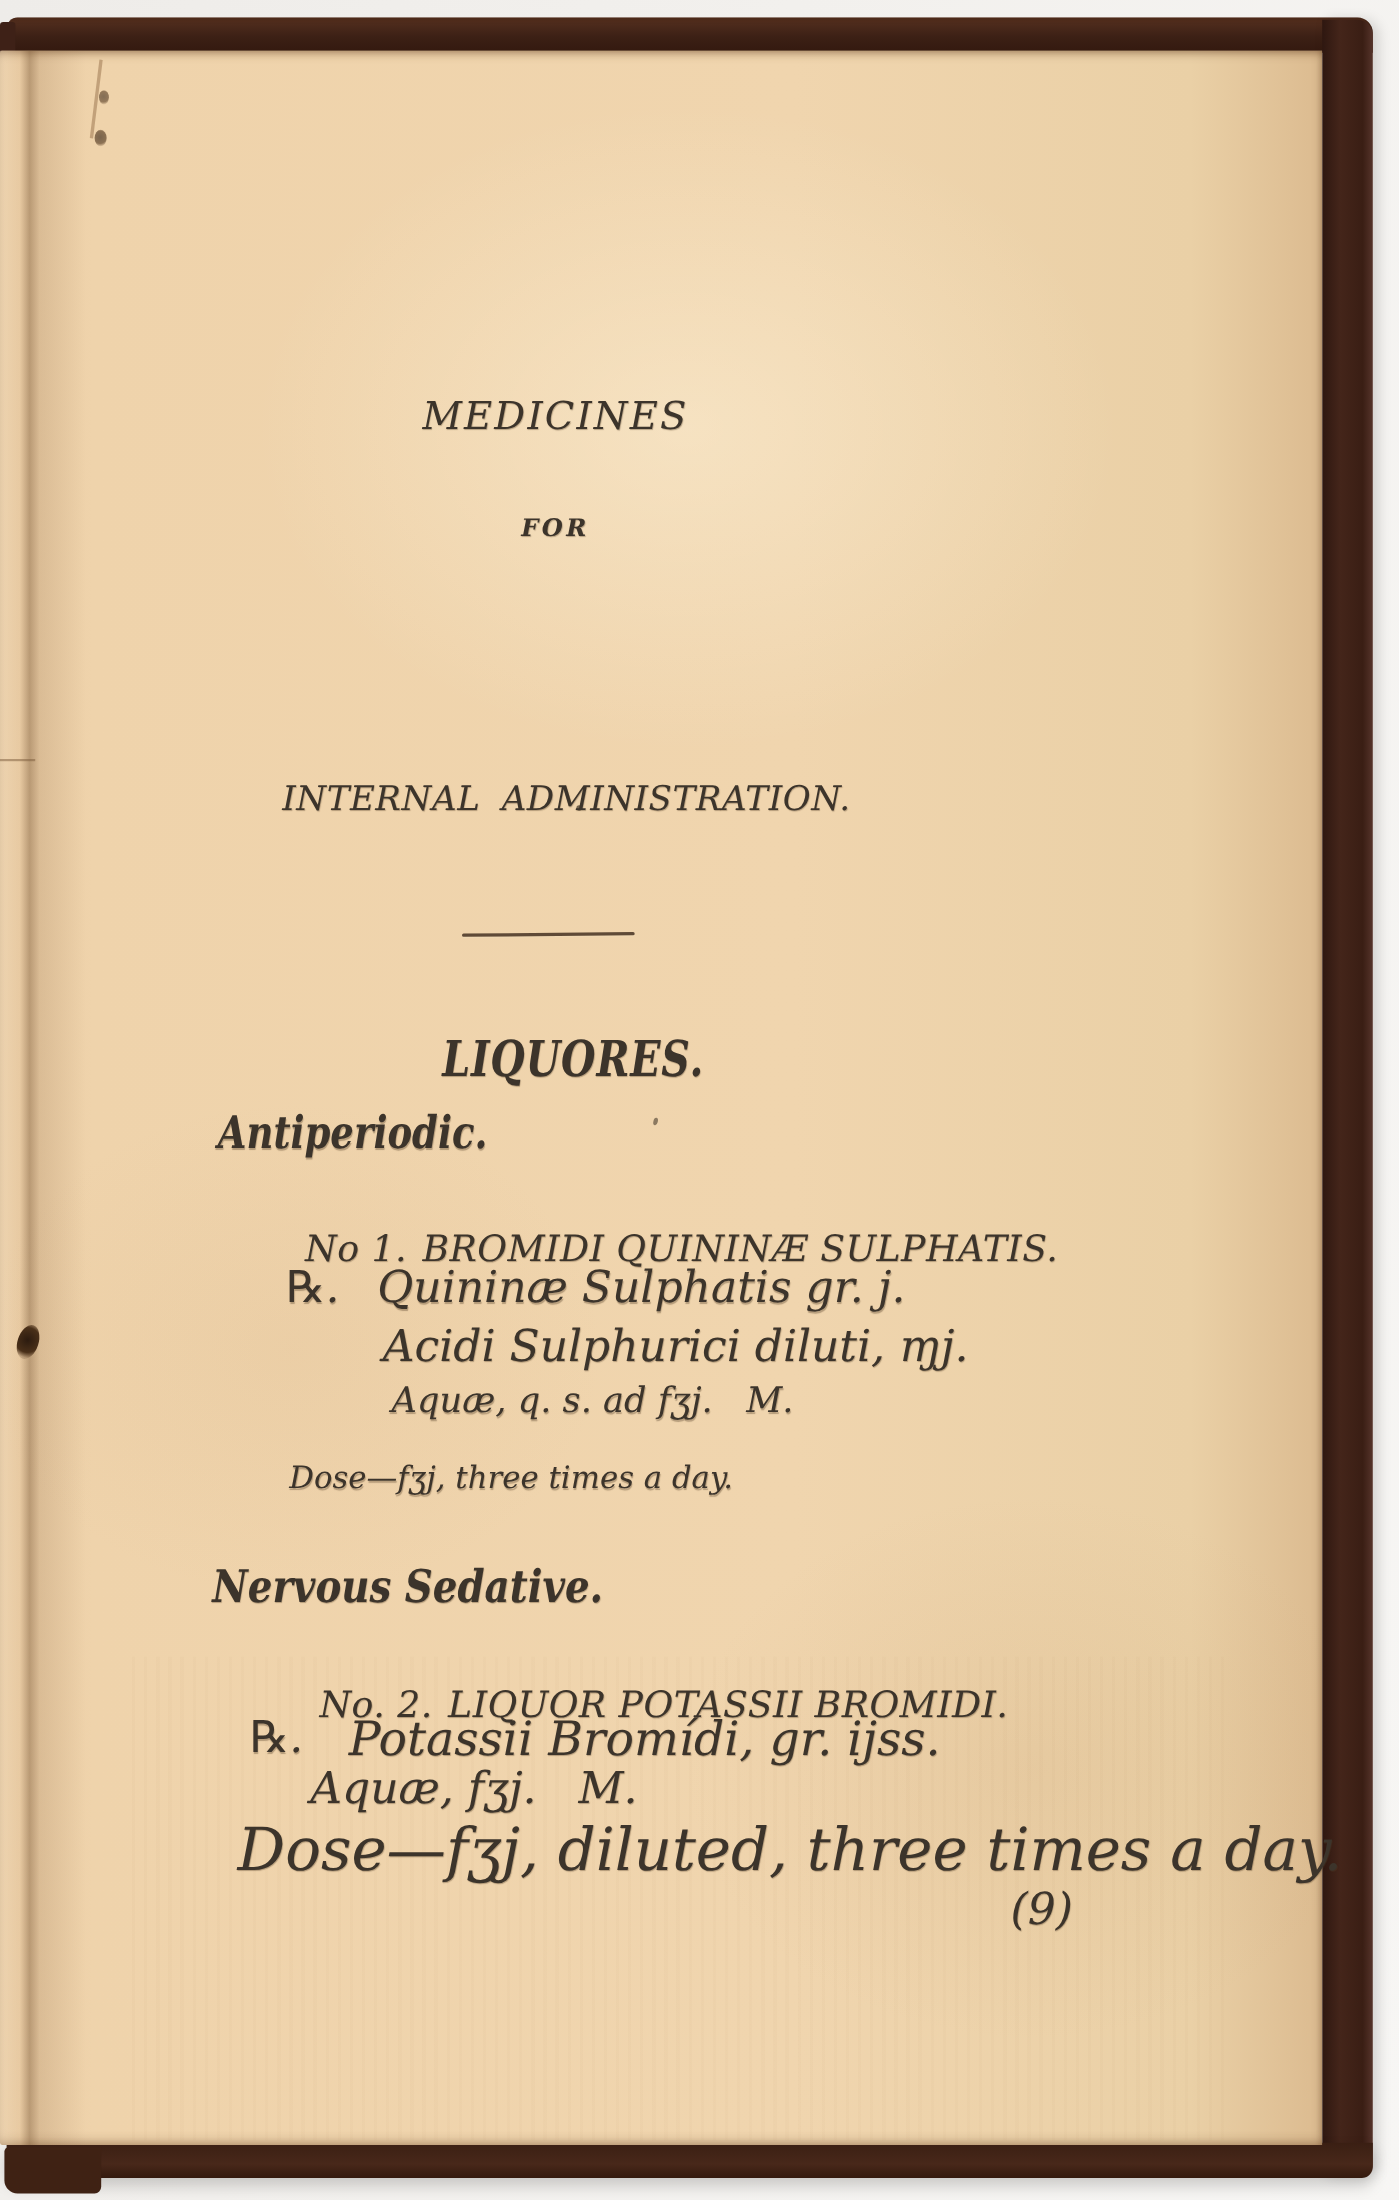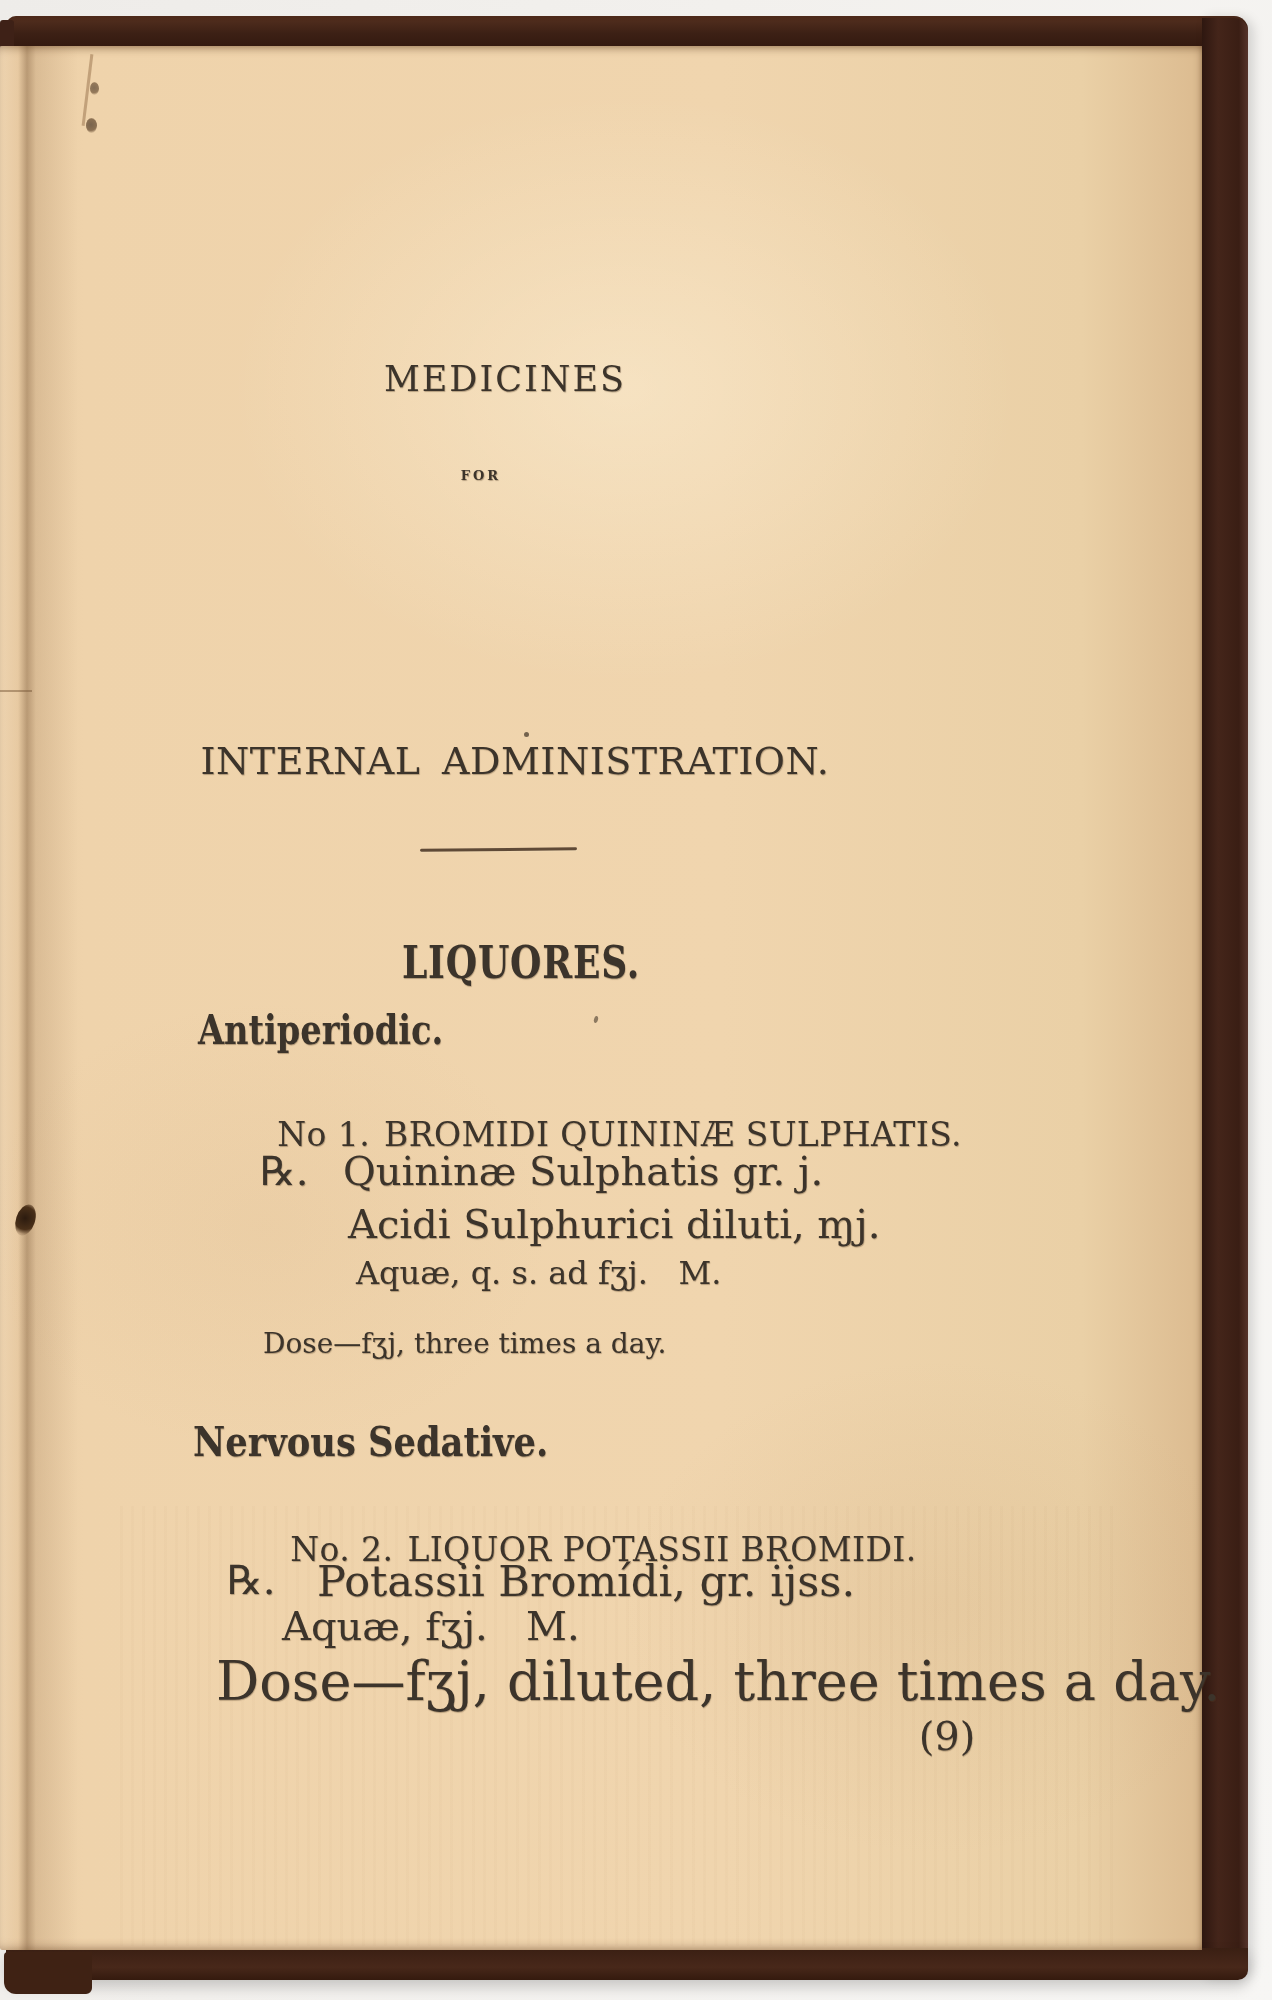--- a/index.html
+++ b/index.html
@@ -53,21 +53,21 @@
   .sq80{transform:scaleX(.80);transform-origin:0 50%;}
   .sq82{transform:scaleX(.82);transform-origin:0 50%;}
   .sq86{transform:scaleX(.86);transform-origin:0 50%;}
   .rule{background:#5f4a37;height:3px;border-radius:2px;transform:rotate(-0.5deg);
     box-shadow:0 1px 1px rgba(240,220,185,.6);}
   .rno{margin-right:14px;}
 </style>
 </head>
 <body>
 
-<div class="abs" style="left:0;top:0;width:1076px;height:2000px;">
+<div class="abs" style="left:0;top:0;width:1076px;height:2000px;font-style:italic;">
 
   <div class="abs cover cover-top"></div>
   <div class="abs cover-right cover"></div>
   <div class="abs cover-bottom"></div>
   <div class="abs cover-topleft"></div>
   <div class="abs cover-tab"></div>
 
   <div class="abs page">
     <div class="abs gutter"></div>
     <div class="abs striations"></div>
@@ -75,23 +75,23 @@
     <div class="abs crease-line" style="left:86px;top:8px;width:3px;height:72px;transform:rotate(7deg);"></div>
     <div class="abs hole" style="left:90px;top:36px;width:9px;height:13px;opacity:.55;"></div>
     <div class="abs hole" style="left:86px;top:72px;width:11px;height:15px;opacity:.6;"></div>
     <div class="abs hole" style="left:16px;top:1158px;width:19px;height:32px;transform:rotate(18deg);"></div>
     <div class="abs edge-line" style="left:0;top:644px;width:32px;height:2px;"></div>
     <div class="abs speck" style="left:524px;top:686px;width:5px;height:5px;"></div>
     <div class="abs speck" style="left:594px;top:970px;width:4px;height:7px;transform:rotate(14deg);opacity:.6;"></div>
 
     <div class="ln ctr" style="left:505px;top:316px;font-size:35px;letter-spacing:2px;">MEDICINES</div>
 
-    <div class="ln ctr bold" style="left:481px;top:423px;font-size:13px;letter-spacing:3px;">FOR</div>
+    <div class="ln ctr bold" style="left:505px;top:423px;font-size:22px;letter-spacing:3px;">FOR</div>
 
-    <div class="ln ctr" style="left:515px;top:665px;font-size:38px;letter-spacing:0.5px;word-spacing:9px;margin-top:31px;">INTERNAL ADMINISTRATION.</div>
+    <div class="ln ctr" style="left:515px;top:665px;font-size:31px;letter-spacing:0.5px;word-spacing:9px;">INTERNAL ADMINISTRATION.</div>
 
     <div class="abs rule" style="left:420px;top:802px;width:157px;"></div>
 
     <div class="ln bold sq80" style="left:402px;top:894px;font-size:45px;letter-spacing:1px;">LIQUORES.</div>
 
     <div class="ln bold sq82" style="left:198px;top:964px;font-size:41px;">Antiperiodic.</div>
 
     <div class="ln" style="left:212px;top:1039px;font-size:33px;letter-spacing:0.4px;">
       <span class="rno">No 1.</span><span>BROMIDI QUININÆ SULPHATIS.</span>
     </div>

